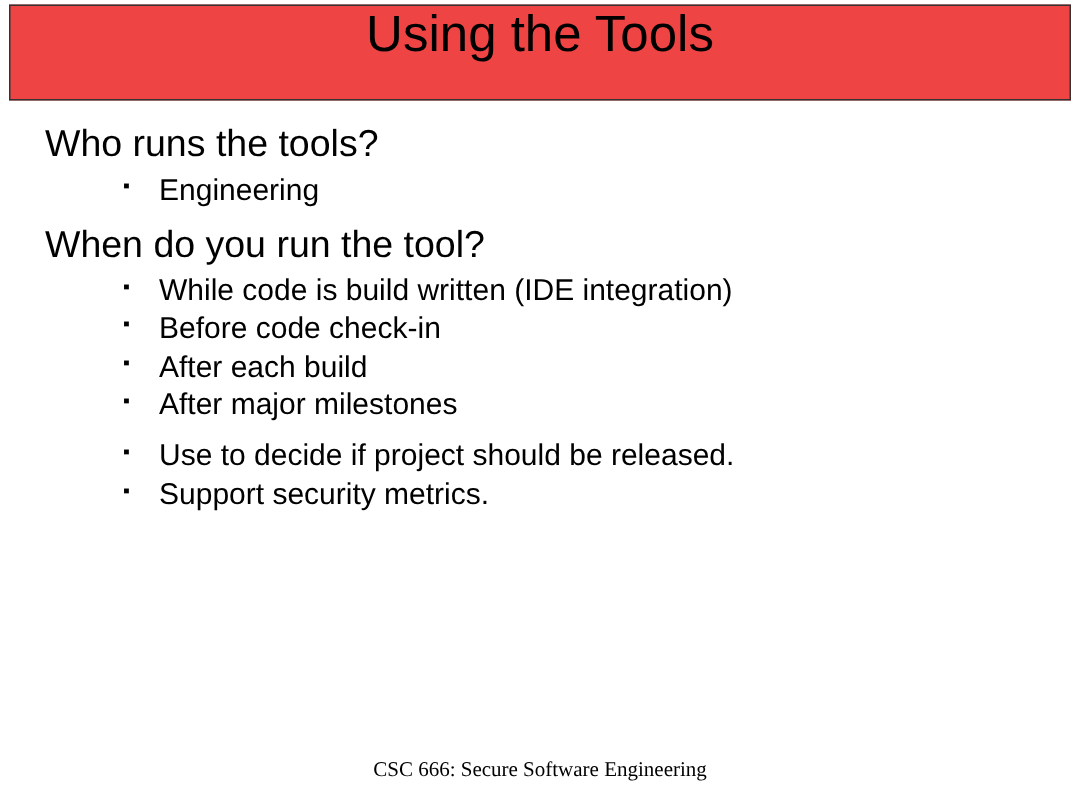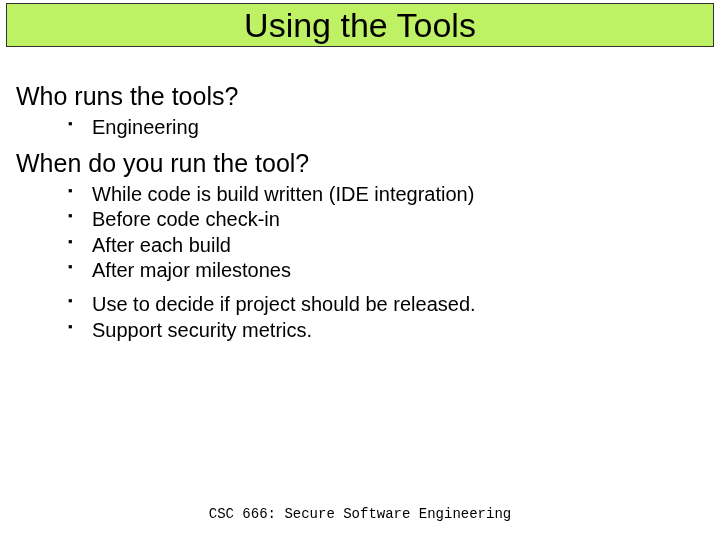--- a/index.html
+++ b/index.html
@@ -16,36 +16,36 @@
     width: 720px;
     height: 540px;
     position: relative;
     box-sizing: border-box;
   }
   .title-bar {
     position: absolute;
     top: 3px;
     left: 6px;
     right: 6px;
-    height: 44px;
-    background: #bef264;
+    height: 64px;
+    background: #ef4444;
     border: 1px solid #333;
     box-sizing: border-box;
     display: flex;
-    align-items: center;
+    align-items: flex-start;
     justify-content: center;
   }
   .title-text {
     font-size: 34px;
     color: #000;
   }
   .body {
     position: absolute;
     top: 80px;
-    left: 16px;
+    left: 30px;
     right: 20px;
   }
   .q {
     font-size: 25px;
     margin-top: 2px;
     margin-bottom: 4px;
   }
   ul.bullets {
     list-style: none;
     padding: 0;
@@ -64,21 +64,21 @@
     top: 1px;
     font-size: 13px;
     color: #000;
   }
   .footer {
     position: absolute;
     bottom: 18px;
     left: 0;
     right: 0;
     text-align: center;
-    font-family: Liberation Mono, monospace;
+    font-family: Liberation Serif, serif;
     font-size: 14px;
   }
 </style>
 </head>
 <body>
 
 <div class="slide">
 
   <div class="title-bar">
     <span class="title-text">Using the Tools</span>

